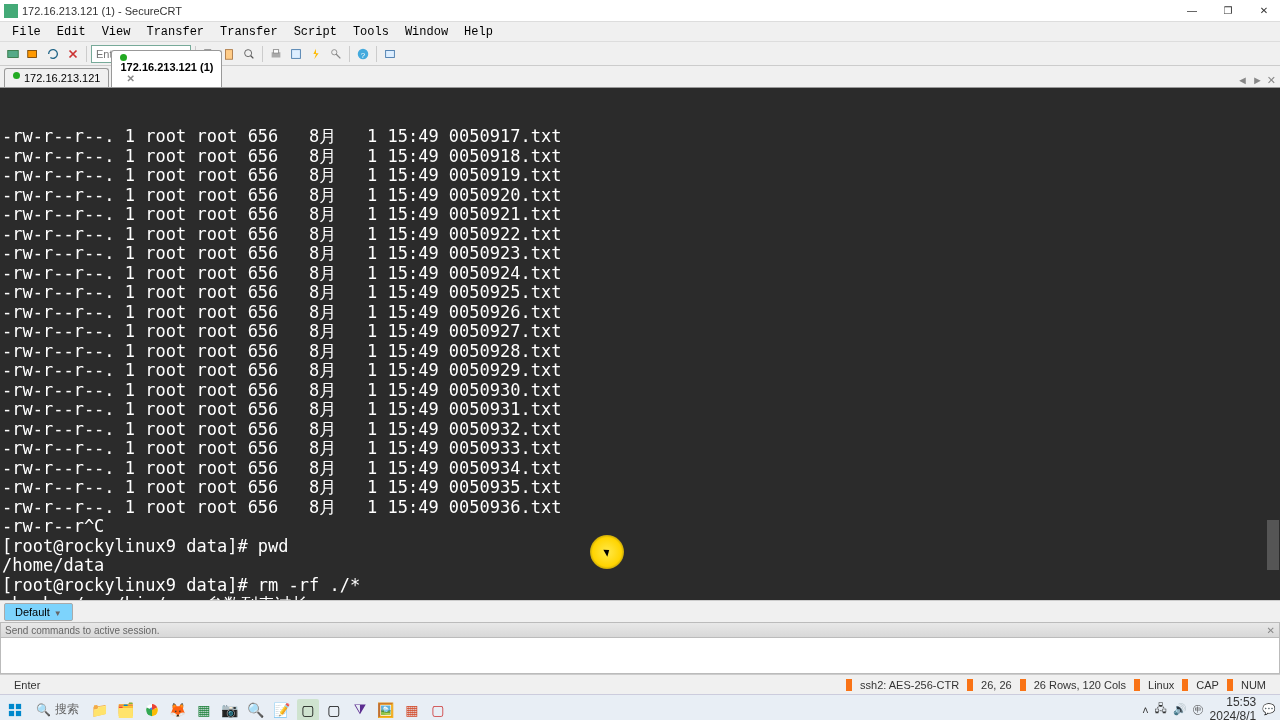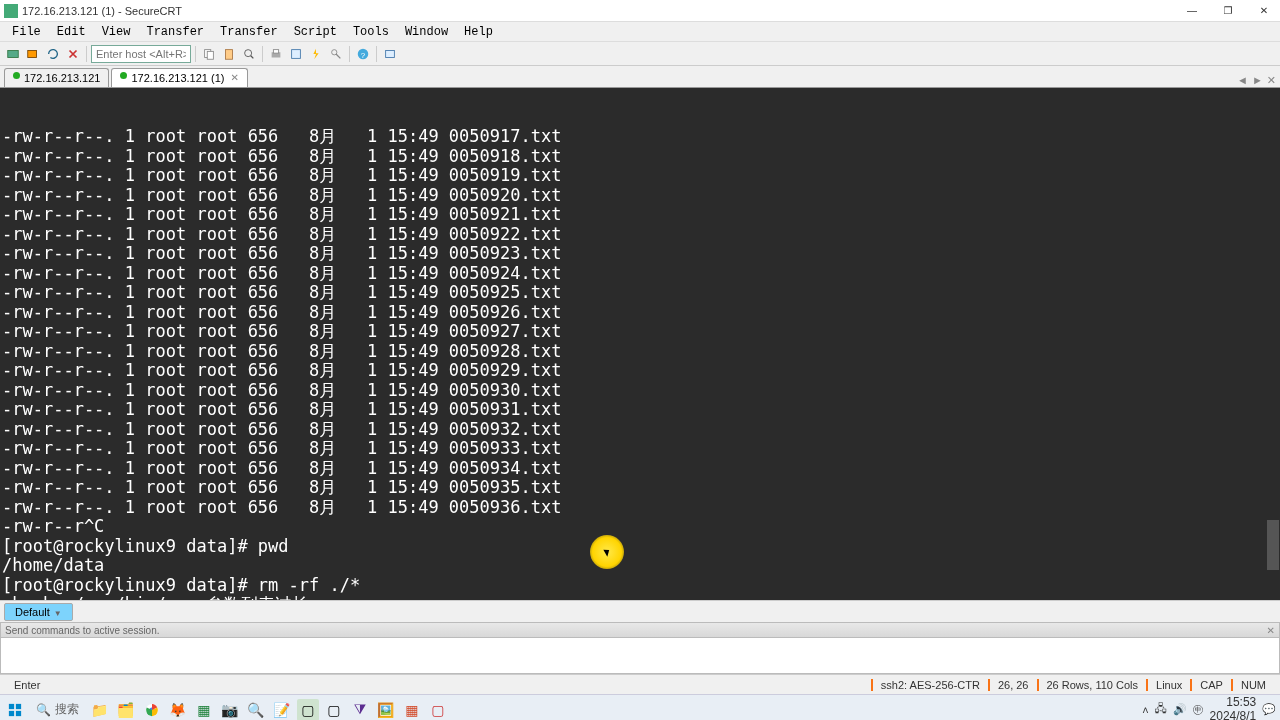--- a/index.html
+++ b/index.html
@@ -15,39 +15,39 @@
 .menubar .mitem { padding: 2px 8px; cursor: pointer; font-size: 12px; font-family: Liberation Mono, monospace; }
 
 .toolbar { height: 24px; background: #f0f0f0; display: flex; align-items: center; padding: 0 4px; gap: 2px; border-bottom: 1px solid #ccc; }
 .toolbar .tbtn { width: 18px; height: 18px; display: inline-flex; align-items: center; justify-content: center; cursor: pointer; border: 1px solid transparent; }
 .toolbar .sep { width: 1px; height: 16px; background: #ccc; margin: 0 2px; }
 .toolbar .hostinput { width: 100px; height: 18px; font-size: 11px; padding: 0 4px; border: 1px solid #7a9; background: #fff; color: #999; }
 
 .tabbar { height: 22px; background: #f0f0f0; display: flex; align-items: flex-end; padding: 0 4px; border-bottom: 1px solid #999; }
 .tab { display: flex; align-items: flex-start; padding: 3px 8px; background: #f0f0f0; border: 1px solid #999; border-bottom: none; border-radius: 3px 3px 0 0; margin-right: 2px; font-size: 11px; cursor: pointer; }
 .tab .dot { width: 7px; height: 7px; border-radius: 50%; background: #2a2; margin-right: 4px; }
-.tab.active { background: #fff; font-weight: normal; }
+.tab.active { background: #fff; font-weight: bold; flex-direction: column; }
 .tab .close { margin-left: 6px; color: #888; cursor: pointer; font-size: 10px; }
 .tabnav { margin-left: auto; display: flex; gap: 4px; color: #888; }
 
 .terminal { background: #2b2b2b; color: #fff; font-family: 'Consolas', 'Monaco', monospace; font-size: 17px; line-height: 1.15; padding: 0 2px; height: 512px; overflow: hidden; position: relative; white-space: pre; }
 .terminal .line { height: 19.5px; }
 .scrollbar { position: absolute; right: 0; top: 0; bottom: 0; width: 14px; background: #2b2b2b; }
 .scrollthumb { position: absolute; right: 1px; width: 12px; background: #555; border-radius: 0; bottom: 30px; height: 50px; }
 
 .btmtabs { height: 22px; background: #f0f0f0; display: flex; align-items: center; padding: 2px 4px; border-top: 1px solid #ccc; }
 .btab { padding: 2px 10px; background: #7dd3fc; border: 1px solid #aaa; border-radius: 2px; font-size: 11px; cursor: pointer; }
 .btab .dd { margin-left: 4px; font-size: 8px; color: #666; }
 
 .cmdhdr { height: 16px; background: linear-gradient(#e8e8e8,#d8d8d8); border: 1px solid #bbb; padding: 0 4px; font-size: 10px; color: #666; display: flex; align-items: center; }
 .cmdhdr .x { margin-left: auto; color: #888; cursor: pointer; }
 .cmdbox { height: 36px; background: #fff; border: 1px solid #bbb; border-top: none; }
 
 .statusbar { height: 20px; background: #f0f0f0; display: flex; align-items: center; padding: 0 6px; font-size: 11px; color: #333; border-top: 1px solid #ccc; }
-.statusbar .cell { padding: 0 8px; border-left: 2px solid #f97316; }
+.statusbar .cell { padding: 0 8px; border-left: 6px solid #f97316; }
 .statusbar .cell:first-child { border: none; flex: 1; }
 
 .taskbar { height: 30px; background: #e8eef5; display: flex; align-items: center; padding: 0 4px; gap: 4px; border-top: 1px solid #ccd; }
 .taskbar .tbicon { width: 22px; height: 22px; display: flex; align-items: center; justify-content: center; cursor: pointer; border-radius: 2px; font-size: 14px; }
 .taskbar .search { display: flex; align-items: center; gap: 4px; padding: 0 6px; font-size: 12px; color: #666; }
 .taskbar .right { margin-left: auto; display: flex; align-items: center; gap: 6px; font-size: 11px; color: #333; }
 .taskbar .dt { text-align: right; line-height: 1.1; font-size: 12px; }
 
 .cursor-hl { position: absolute; width: 34px; height: 34px; background: radial-gradient(circle, #ffe94a 0%, #ffd400 60%, rgba(255,212,0,0) 100%); border-radius: 50%; left: 590px; top: 535px; pointer-events: none; display: flex; align-items: center; justify-content: center; }
 .cursor-hl::after { content: ''; position: absolute; width: 0; height: 0; border-left: 5px solid #000; border-top: 3px solid transparent; border-bottom: 5px solid transparent; transform: rotate(-30deg); }
@@ -186,21 +186,21 @@
 <div class="cmdhdr">
   <span>Send commands to active session.</span>
   <span class="x">✕</span>
 </div>
 <div class="cmdbox"></div>
 
 <div class="statusbar">
   <div class="cell">Enter</div>
   <div class="cell">ssh2: AES-256-CTR</div>
   <div class="cell">26,  26</div>
-  <div class="cell">26 Rows, 110 Cols</div>
+  <div class="cell">26 Rows, 120 Cols</div>
   <div class="cell">Linux</div>
   <div class="cell">CAP</div>
   <div class="cell">NUM</div>
 </div>
 
 <div class="taskbar">
   <div class="tbicon">
       <svg viewBox="0 0 16 16">
         <rect x="1" y="1" width="6" height="6" fill="#08c"></rect>
         <rect x="9" y="1" width="6" height="6" fill="#08c"></rect>

